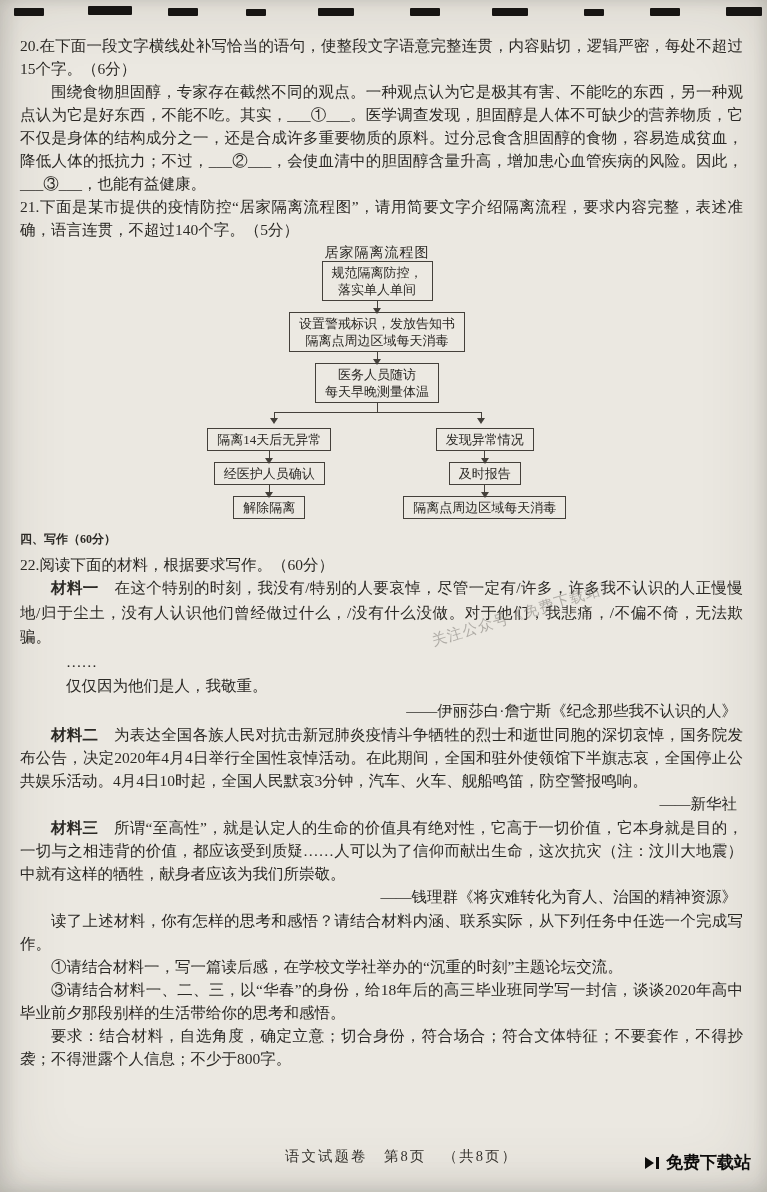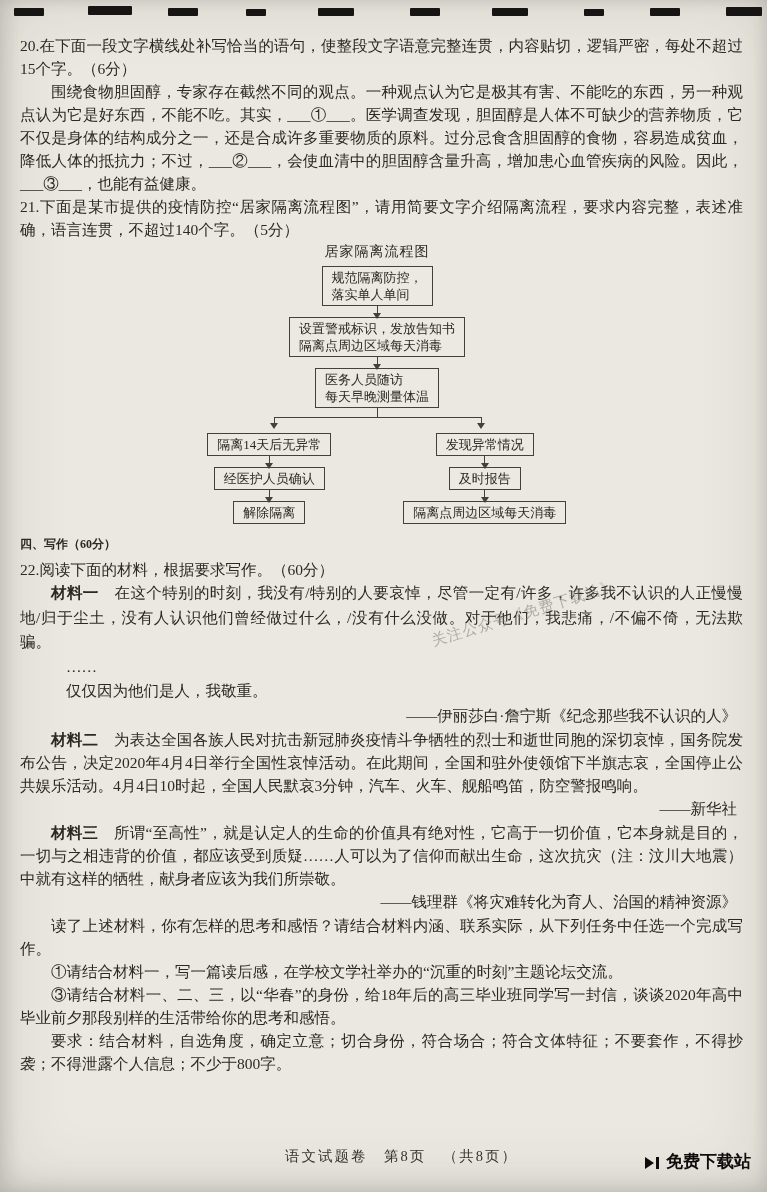--- a/index.html
+++ b/index.html
@@ -29,26 +29,26 @@
   .para { text-indent: 2em; }
   .sec { margin: 4px 0 2px 0; font-size: 12px; font-weight: bold; line-height: 24px; }
   b.mlabel { font-weight: bold; }
   .poemline { line-height: 24.5px; }
   .indent3 { padding-left: 46px; line-height: 24.5px; }
   .source { text-align: right; padding-right: 6px; line-height: 24px; }
   .task { margin: 0; }
 
   
   .flowchart { width: 414px; margin: 3px 0 8px 150px; font-size: 13px; line-height: 17px; color: #2b2925; }
-  .fc-title { text-align: center; font-size: 14px; margin-bottom: 5px; letter-spacing: 1px; font-family: Liberation Mono, monospace; }
+  .fc-title { text-align: center; font-size: 14px; letter-spacing: 1px; }
   .fc-main { display: flex; flex-direction: column; align-items: center; }
   .fc-box {
     border: 1.4px solid #44403a;
     padding: 2px 9px;
-    text-align: left;
+    text-align: center;
     white-space: pre-line;
     background: rgba(255,255,255,0.06);
   }
   .fc-arrow { width: 0; height: 11px; border-left: 1.5px solid #44403a; margin: 0 auto; position: relative; }
   .fc-arrow::after {
     content: ""; position: absolute; left: -4.7px; bottom: -6px;
     border: 4px solid transparent; border-top: 6px solid #44403a;
   }
   .fc-split { position: relative; height: 25px; }
   .fc-split .stub { position: absolute; left: 50%; top: 0; height: 9px; border-left: 1.5px solid #44403a; }
@@ -71,21 +71,21 @@
     position: absolute; left: 428px; top: 602px;
     transform: rotate(-17deg);
     color: rgba(125,122,116,.55);
     font-size: 15px; letter-spacing: 1px; white-space: nowrap;
     pointer-events: none;
   }
   .brand {
     position: absolute; right: 16px; bottom: 18px;
     display: flex; align-items: center; gap: 4px;
     font-size: 17px; font-weight: bold; color: #0e0d0c;
-    font-family: Liberation Mono, monospace;
+    font-family: Liberation Sans, sans-serif;
   }
   .brand-icon { position: relative; width: 17px; height: 14px; display: inline-block; }
   .brand-icon::before {
     content: ""; position: absolute; left: 0; top: 1px;
     border-top: 6px solid transparent; border-bottom: 6px solid transparent;
     border-left: 9px solid #0e0d0c;
   }
   .brand-icon::after {
     content: ""; position: absolute; right: 3px; top: 1px;
     width: 3px; height: 12px; background: #0e0d0c;

